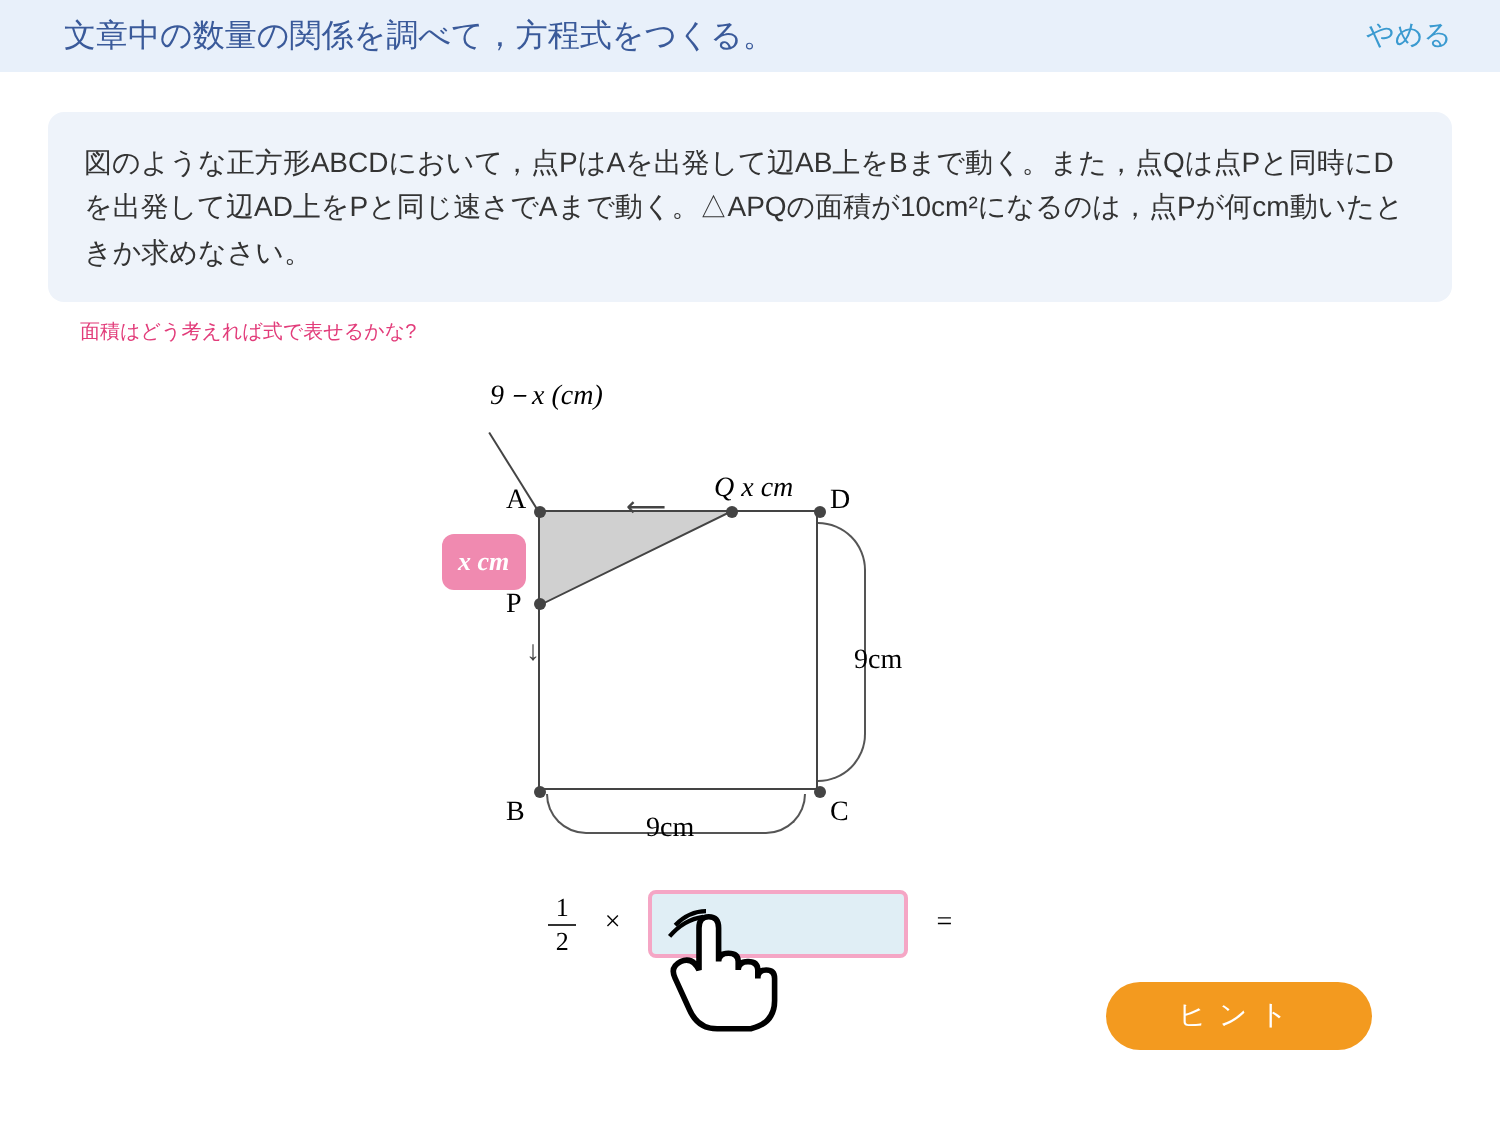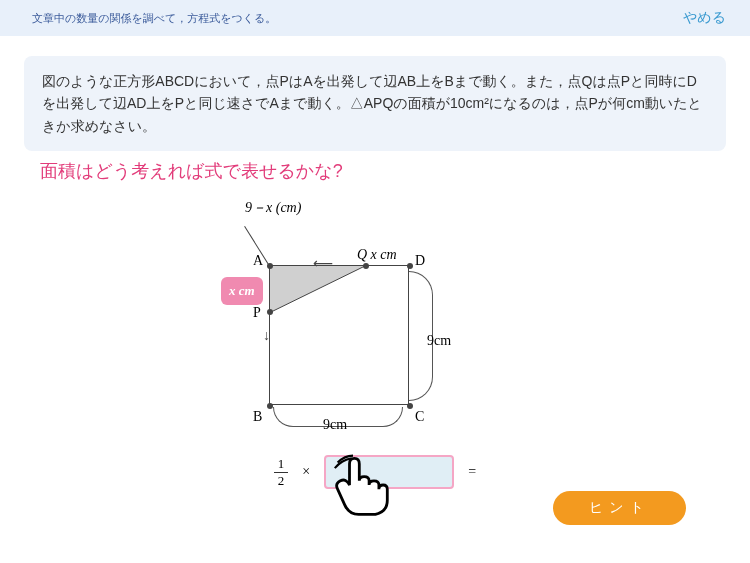--- a/index.html
+++ b/index.html
@@ -25,40 +25,40 @@
     display: flex;
     align-items: center;
     color: #3a5a9a;
     font-size: 13px;
   }
   .header-center {
     flex: 1;
     text-align: left;
     padding-left: 32px;
     color: #3a5a9a;
-    font-size: 11px;
+    font-size: 16px;
   }
   .header-right {
     padding: 0 24px;
     color: #3a9ad0;
     font-size: 14px;
     cursor: pointer;
   }
   .problem-box {
     margin: 20px 24px 8px;
     background: #eef3fa;
     border-radius: 8px;
     padding: 14px 18px;
     color: #333;
     font-size: 14px;
     line-height: 1.6;
   }
   .hint-question {
     color: #e23c7a;
-    font-size: 18px;
+    font-size: 10px;
     margin: 6px 0 8px 40px;
   }
   .diagram-area {
     position: relative;
     margin: 16px auto;
     width: 340px;
     height: 240px;
   }
   .diag-label-top {
     position: absolute;

